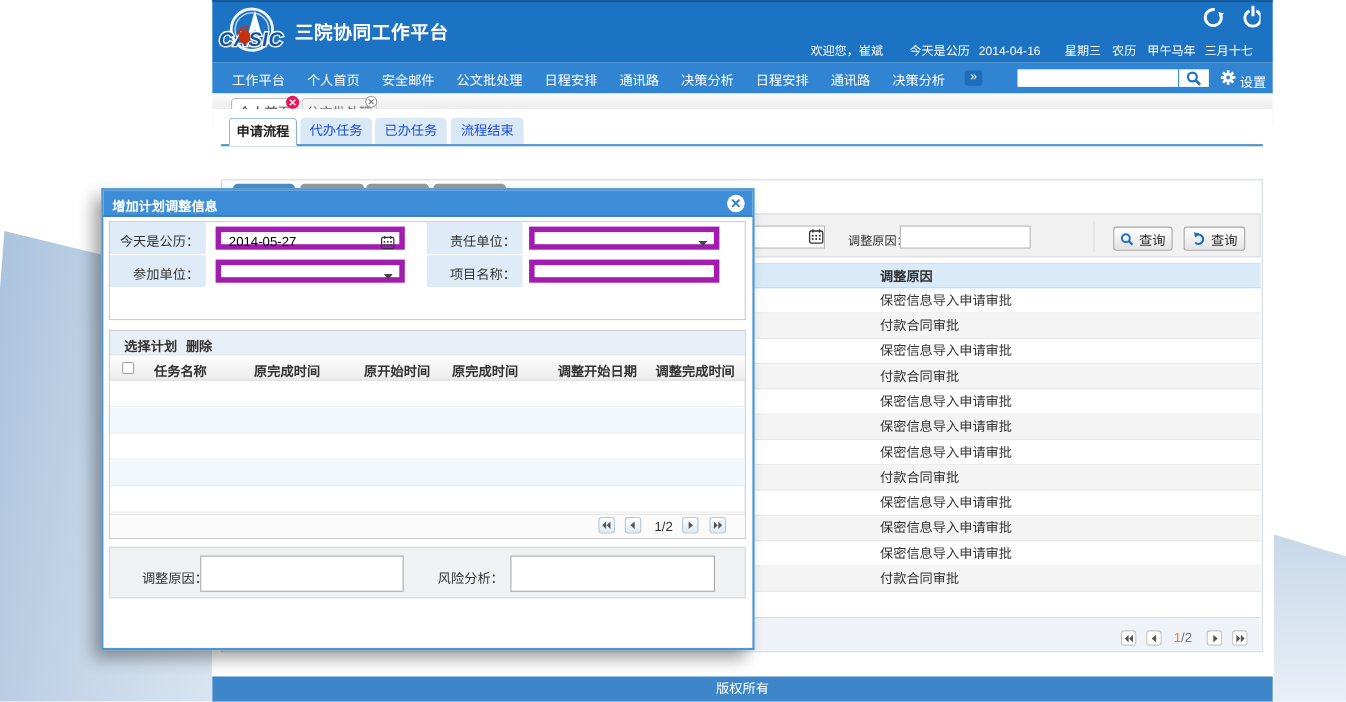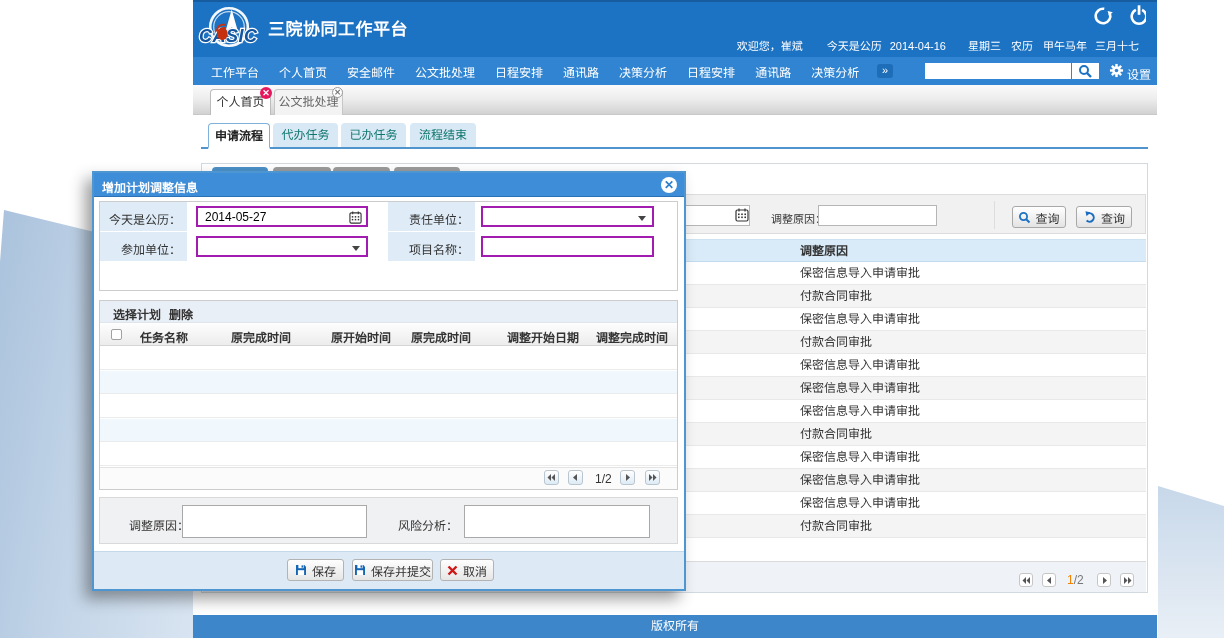--- a/index.html
+++ b/index.html
@@ -35,25 +35,25 @@
 .szlbl { position:absolute; left:934px; top:8px; color:#fff; font-size:12px; }
 
 
 .tabstrip { position:absolute; left:0; top:85px; width:964px; height:30px; background:linear-gradient(180deg,#fbfbfb 0%,#ececec 50%,#d2d2d2 100%); border-bottom:1px solid #c8c8c8; }
 .ttab1 { position:absolute; left:17px; top:4px; width:61px; height:26px; background:#fff; border:1px solid #bbb; border-bottom:none; border-radius:4px 4px 0 0; font-size:12px; color:#333; text-align:center; line-height:25px; }
 .ttab2 { position:absolute; left:81px; top:4px; width:69px; height:26px; background:#f3f3f3; border:1px solid #c6c6c6; border-bottom:none; border-radius:4px 4px 0 0; font-size:12px; color:#666; text-align:center; line-height:25px; }
 .badge-r { position:absolute; left:67px; top:2px; width:12px; height:12px; background:#e6175c; border-radius:50%; color:#fff; font-size:9px; line-height:12px; text-align:center; font-weight:bold; }
 .badge-g { position:absolute; left:139px; top:2px; width:11px; height:11px; background:#fdfdfd; border:1px solid #9a9a9a; border-radius:50%; color:#777; font-size:8px; line-height:10px; text-align:center; font-weight:bold; }
 
 
-.subtabs { position:absolute; left:0; top:115px; width:964px; height:20px; background:#fff; }
+.subtabs { position:absolute; left:0; top:99px; width:964px; height:20px; background:#fff; }
 .subline { position:absolute; left:8px; top:32px; width:947px; height:2px; background:#4f94cd; }
 .stab { position:absolute; top:8px; height:24px; font-size:12px; text-align:center; line-height:24px; border-radius:4px 4px 0 0; }
 .stab.on { background:#fff; border:1px solid #7fb1da; border-bottom:2px solid #fff; height:26px; z-index:2; font-weight:bold; color:#222; }
-.stab.off { background:#d9e8f5; color:#0f766e; }
+.stab.off { background:#d9e8f5; color:#1d4ed8; }
 
 
 .panel { position:absolute; left:8px; top:163px; width:947px; height:430px; background:#fff; border:1px solid #d2d9df; }
 .toolbtn { position:absolute; top:3px; height:30px; border-radius:4px; }
 .filter { position:absolute; left:1px; top:30px; width:943px; height:40px; background:#f1f1f1; border:1px solid #dcdcdc; }
 .f-input { position:absolute; background:#fff; border:1px solid #b6b6b6; }
 .f-lbl { position:absolute; font-size:12px; color:#333; }
 .fbtn { position:absolute; top:11px; height:22px; background:linear-gradient(180deg,#ffffff,#e3e3e3); border:1px solid #a8a8a8; border-radius:3px; font-size:12px; color:#333; display:flex; align-items:center; justify-content:center; gap:4px; }
 
 
@@ -74,21 +74,21 @@
 .modal { position:absolute; left:76px; top:171px; width:594px; height:420px; background:#fff; border:2px solid #4e96d2; box-shadow:-7px 8px 14px rgba(40,40,40,.45); z-index:10;margin-left:16px; }
 .mtitle { position:absolute; left:0; top:0; width:590px; height:24px; background:#3e8dd8; border-bottom:1px solid #2a72b5; }
 .mtitle span { position:absolute; left:8px; top:5px; color:#fff; font-size:12px; font-weight:bold; }
 .mclose { position:absolute; right:7px; top:4px; width:16px; height:16px; background:#fff; border-radius:50%; color:#2f7ec9; font-size:12px; font-weight:bold; text-align:center; line-height:16px; }
 
 
 .mform { position:absolute; left:5px; top:28px; width:579px; height:90px; border:1px solid #ccc; background:#fff; }
 .frow { position:relative; height:29px; margin-bottom:1px; }
 .fcell-l { position:absolute; top:0; height:29px; background:#dfecf8; }
 .fcell-l span { position:absolute; right:6px; top:8px; font-size:12px; color:#333; }
-.inp { position:absolute; top:4px; height:21px; background:#fff; border:2px solid #a21caf; font-size:12px; color:#000; }
+.inp { position:absolute; top:4px; height:21px; background:#fff; border:5px solid #a21caf; font-size:12px; color:#000; }
 .drop { position:absolute; right:6px; top:8px; width:0; height:0; border-left:4px solid transparent; border-right:4px solid transparent; border-top:5px solid #444; }
 
 
 .mgrid { position:absolute; left:5px; top:127px; width:579px; height:190px; border:1px solid #ccc; background:#fff; }
 .actrow { position:absolute; left:0; top:0; width:577px; height:22px; background:#e9eff6; border-bottom:1px solid #dfe5ec; }
 .actrow b { position:absolute; top:4px; font-size:12px; color:#333; }
 .ghead { position:absolute; left:0; top:23px; width:577px; height:22px; background:linear-gradient(180deg,#fdfdfd,#ececec); border-bottom:1px solid #d5d5d5; }
 .ghead b { position:absolute; top:4px; font-size:12px; color:#333; white-space:nowrap; }
 .grow { position:absolute; left:0; width:577px; height:23px; border-bottom:1px solid #ebebeb; }
 .grow.blue { background:#f0f8fd; }
@@ -388,30 +388,13 @@
     </div>
   </div>
 
   <div class="mtbox">
     <label style="left:29px;">调整原因：</label>
     <div class="ta" style="left:82px; width:185px;"></div>
     <label style="left:298px;">风险分析：</label>
     <div class="ta" style="left:364px; width:186px;"></div>
   </div>
 
-  <div class="mfoot">
-    <div class="mbtn" style="left:193px; width:57px;"><svg width="12" height="12" viewBox="0 0 12 12">
-          <path fill="#1565b5" d="M1 1 h8.3 L11 2.7 V11 H1 Z"></path>
-          <rect x="3.4" y="1" width="5.2" height="3.2" fill="#fff"></rect>
-          <rect x="6.5" y="1.4" width="1.5" height="2.2" fill="#1565b5"></rect>
-          <rect x="2.9" y="6.2" width="6.2" height="4.8" fill="#fff"></rect>
-        </svg>保存</div>
-    <div class="mbtn" style="left:258px; width:81px;"><svg width="12" height="12" viewBox="0 0 12 12">
-          <path fill="#1565b5" d="M1 1 h8.3 L11 2.7 V11 H1 Z"></path>
-          <rect x="3.4" y="1" width="5.2" height="3.2" fill="#fff"></rect>
-          <rect x="6.5" y="1.4" width="1.5" height="2.2" fill="#1565b5"></rect>
-          <rect x="2.9" y="6.2" width="6.2" height="4.8" fill="#fff"></rect>
-        </svg>保存并提交</div>
-    <div class="mbtn" style="left:346px; width:54px;"><svg width="11" height="11" viewBox="0 0 11 11">
-          <path d="M1.5 1.5 L9.5 9.5 M9.5 1.5 L1.5 9.5" stroke="#d01616" stroke-width="2.4"></path>
-        </svg>取消</div>
-  </div>
 </div>
 
 </body></html>

